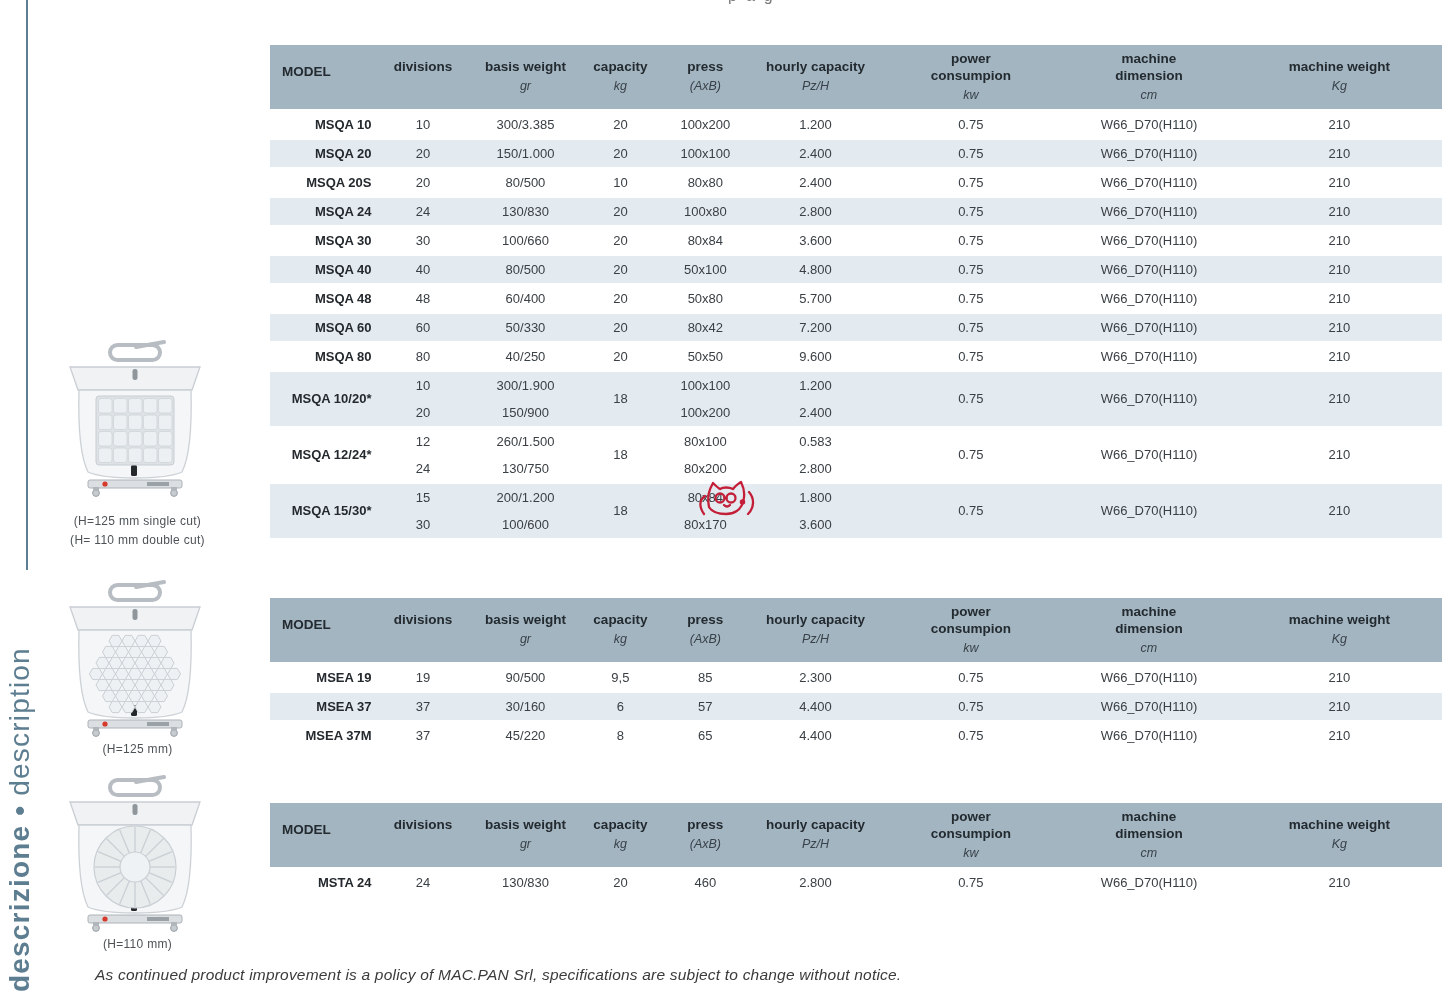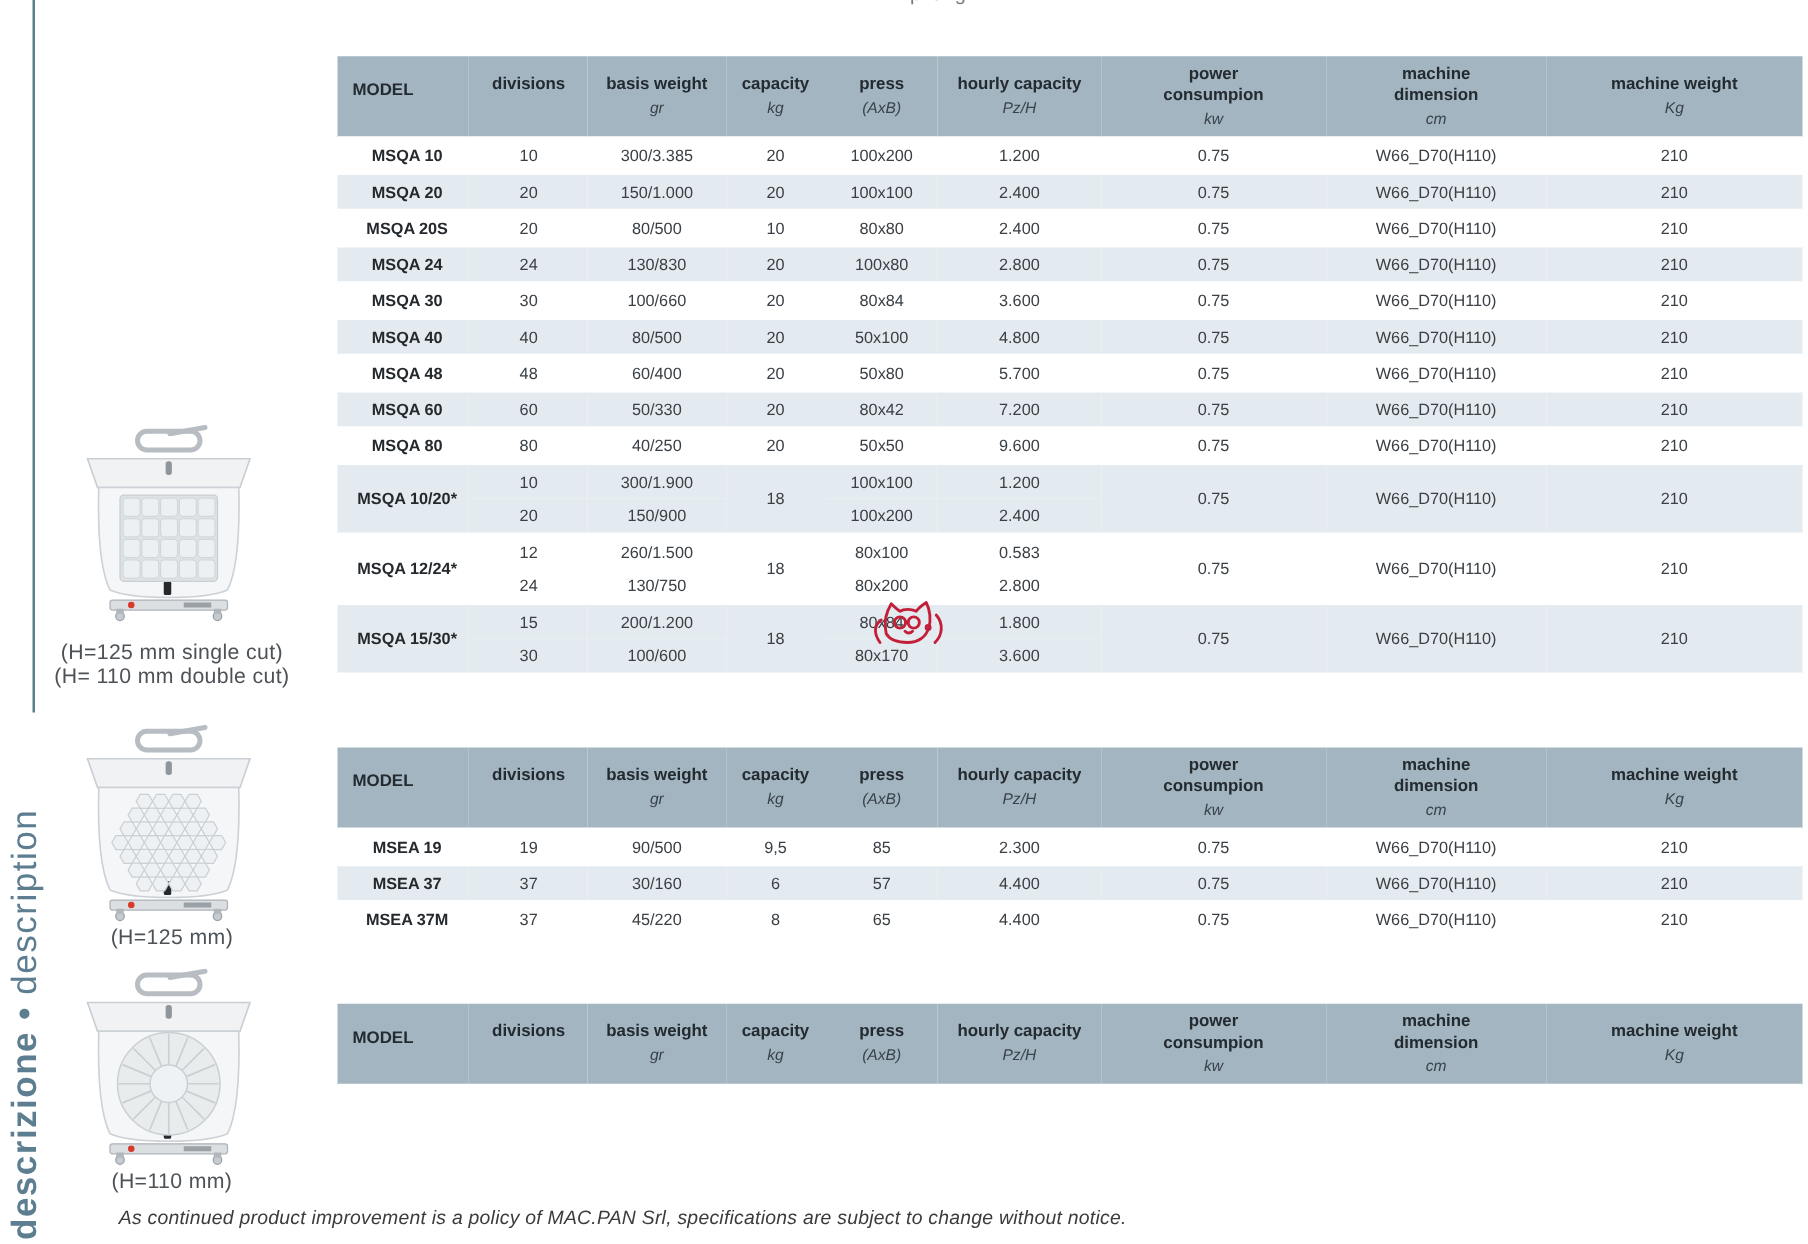--- a/index.html
+++ b/index.html
@@ -14,42 +14,42 @@
   .vrule{position:absolute;left:26px;top:0;width:2px;height:570px;background:#5d7d90;}
   .vtext{position:absolute;left:4px;top:992px;transform:rotate(-90deg);transform-origin:0 0;
          white-space:nowrap;font-size:28px;letter-spacing:1.2px;color:#5d7d90;}
   .vtext strong{font-weight:bold;}
   .vtext .sep{margin:0 9px;font-weight:bold;}
   .vtext .en{font-weight:normal;}
 
   
   .product{position:absolute;left:60px;width:150px;margin:0;}
   .caption{position:absolute;left:10px;width:255px;text-align:center;
-           font-size:17px;line-height:19px;color:#4d5257;letter-spacing:0.3px;}
+           font-size:12px;line-height:19px;color:#4d5257;letter-spacing:0.3px;}
 
   
   .spec-table{position:absolute;left:270px;width:1172px;border-collapse:collapse;table-layout:fixed;}
   #table-0{top:45px;} #table-1{top:598px;} #table-2{top:803px;}
   .spec-table col:nth-child(1){width:9%;}
   .spec-table col:nth-child(2){width:8.1%;}
   .spec-table col:nth-child(3){width:9.4%;}
   .spec-table col:nth-child(4){width:6.8%;}
   .spec-table col:nth-child(5){width:7.7%;}
   .spec-table col:nth-child(6){width:11.1%;}
   .spec-table col:nth-child(7){width:15.4%;}
   .spec-table col:nth-child(8){width:15%;}
   .spec-table col:nth-child(9){width:17.5%;}
   .spec-table th{background:#a3b5c0;height:64px;box-sizing:border-box;padding:6px 4px;
                  vertical-align:middle;border-bottom:2px solid #fff;}
   .h-label{font-weight:bold;font-size:13.5px;color:#232a30;white-space:pre-line;line-height:1.25;text-align:center;}
   .h-unit{font-style:italic;font-weight:normal;font-size:12.5px;color:#39424a;margin-top:3px;height:15px;text-align:center;}
   th.model-col .h-label{text-align:left;padding-left:8px;margin-top:10px;}
   .spec-table td{font-size:13px;color:#3a4045;text-align:center;height:27px;padding:0 4px;
                  border-bottom:2px solid #fff;background:#fff;}
-  .spec-table td.model{text-align:center;font-weight:bold;color:#24292e;padding-left:10px;}
+  .spec-table td.model{text-align:right;font-weight:bold;color:#24292e;padding-left:10px;}
   .spec-table tr.shade td{background:#e4ebf0;}
   .spec-table tr.group-top td:not([rowspan]){border-bottom:none;}
 
   
   .doodle{position:absolute;left:696px;top:474px;}
 
   .footer-note{position:absolute;left:95px;top:966px;margin:0;font-style:italic;
                font-size:15.5px;color:#3b3b3b;letter-spacing:0.2px;}
 
   .machine-defs{position:absolute;width:0;height:0;overflow:hidden;}
@@ -548,20 +548,31 @@
 dimension</div>
             <div class="h-unit">cm</div>
           </th>
           <th>
             <div class="h-label">machine weight</div>
             <div class="h-unit">Kg</div>
           </th>
         </tr>
       </thead>
       <tbody>
+        <tr>
+          <td class="model">MSTA 24</td>
+          <td>24</td>
+          <td>130/830</td>
+          <td>20</td>
+          <td>460</td>
+          <td>2.800</td>
+          <td>0.75</td>
+          <td>W66_D70(H110)</td>
+          <td>210</td>
+        </tr>
       </tbody>
     </table>
 
   <svg class="doodle" width="64" height="48" viewBox="0 0 64 48" fill="none" stroke="#c41f39" stroke-width="2.3" stroke-linecap="round" stroke-linejoin="round">
     <path d="M8,40 C3,33 3,26 9,22"></path>
     <path d="M13,33 C11,22 13,16 17,9 C20,12 22,14 24,15 C27,13 33,13 37,15 C39,12 42,10 45,8 C48,14 49,22 47,28 C45,36 38,40 30,40 C23,40 16,38 13,33 Z"></path>
     <circle cx="24" cy="24" r="4.5"></circle>
     <circle cx="35" cy="24" r="4.5"></circle>
     <path d="M28.5,24 L30.5,24"></path>
     <path d="M28,31 C30,33 32,33 34,31"></path>

